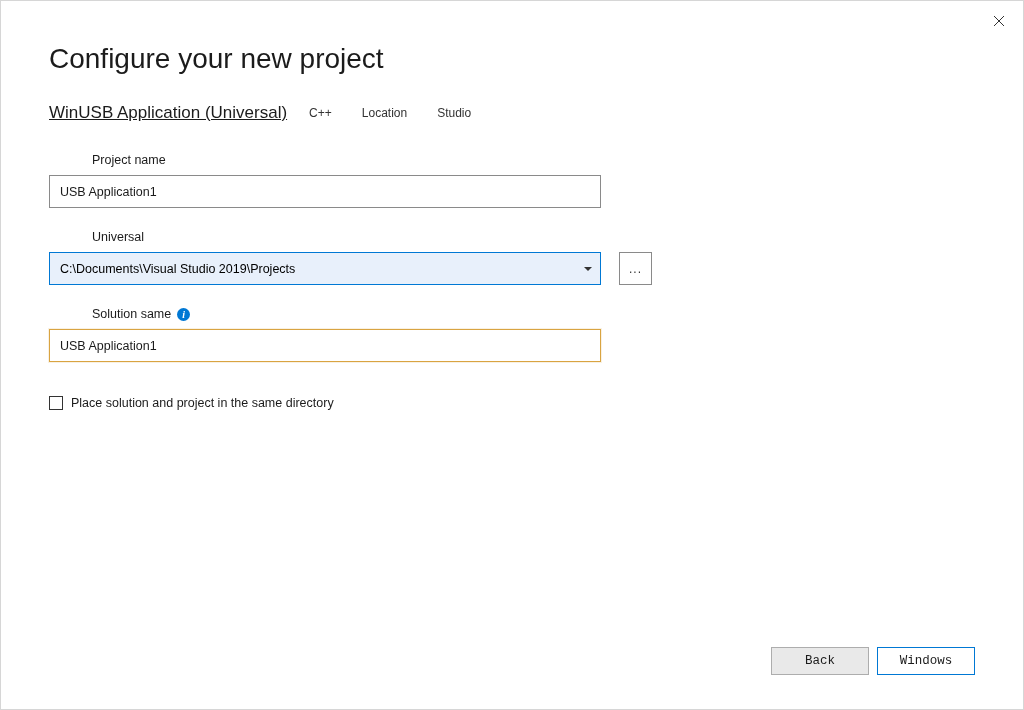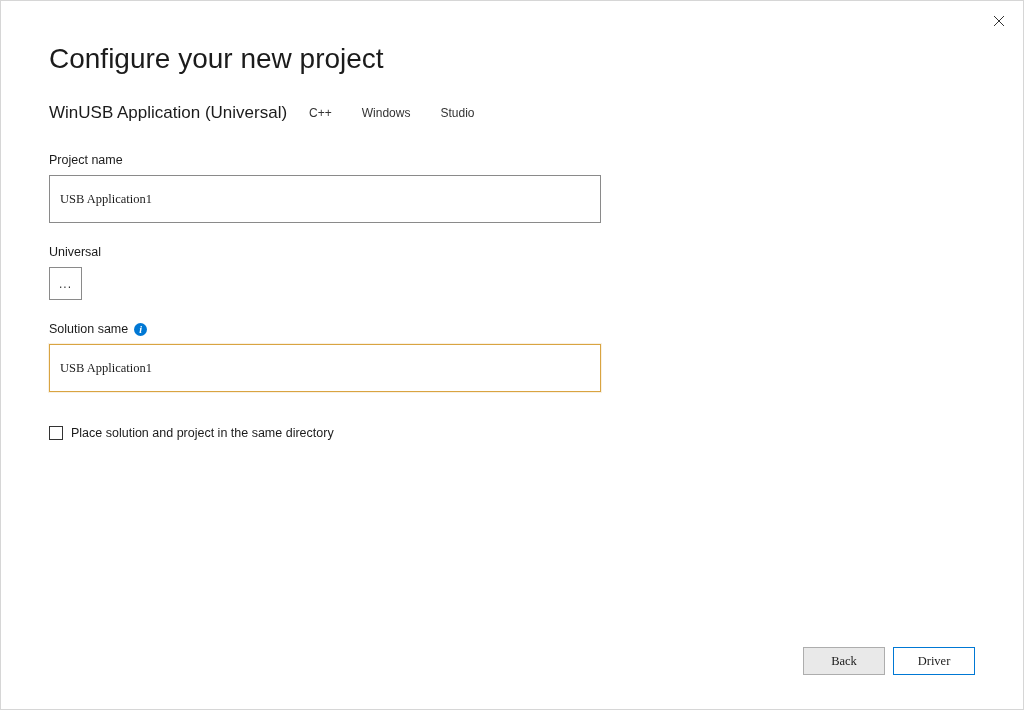--- a/index.html
+++ b/index.html
@@ -36,58 +36,60 @@
     .subtitle-row {
       display: flex;
       align-items: center;
       gap: 14px;
       margin-bottom: 30px;
     }
     .subtitle {
       font-size: 17px;
       font-weight: 400;
       color: #1b1b1b;
+      text-decoration: underline;
     }
     .tag {
       font-size: 12px;
       color: #333;
       background: #ffffff;
       padding: 2px 8px;
       border-radius: 0;
     }
     .field-label {
       font-size: 12.5px;
       color: #1b1b1b;
       margin-bottom: 8px;
       display: flex;
       align-items: center;
       gap: 6px;
+      margin-left: 43px;
     }
     .info-icon {
       width: 13px;
       height: 13px;
       background: #0078d4;
       border-radius: 50%;
       color: #fff;
       font-size: 10px;
       font-weight: bold;
       display: inline-flex;
       align-items: center;
       justify-content: center;
       font-style: italic;
       font-family: Georgia, serif;
     }
     .field-group { margin-bottom: 22px; }
     .text-input {
       width: 552px;
-      height: 48px;
+      height: 33px;
       border: 1px solid #8a8a8a;
       padding: 0 10px;
       font-size: 12.5px;
-      font-family: Liberation Serif, serif;
+      font-family: Liberation Sans, sans-serif;
       color: #1b1b1b;
       outline: none;
     }
     .text-input.focused {
       border: 1px solid #d9a441;
       box-shadow: 0 0 0 1px rgba(217,164,65,0.15);
     }
     .location-row {
       display: flex;
       align-items: center;
@@ -142,26 +144,26 @@
       color: #1b1b1b;
     }
     .footer {
       position: absolute;
       bottom: 34px;
       right: 48px;
       display: flex;
       gap: 8px;
     }
     .btn {
-      width: 82px;
+      width: 98px;
       height: 28px;
       border: 1px solid #adadad;
       background: #e9e9e9;
       font-size: 12.5px;
-      font-family: Liberation Serif, serif;
+      font-family: Liberation Mono, monospace;
       cursor: pointer;
       color: #1b1b1b;
     }
     .btn.primary {
       border: 1px solid #0078d4;
       background: #fff;
     }
   </style>
 </head>
 <body>
@@ -172,46 +174,50 @@
       <line x1="11" y1="1" x2="1" y2="11" stroke="#333" stroke-width="1"></line>
     </svg>
 </div>
 
 <div class="content">
   <h1 class="title">Configure your new project</h1>
 
   <div class="subtitle-row">
     <span class="subtitle">WinUSB Application (Universal)</span>
     <span class="tag">C++</span>
-    <span class="tag">Windows</span>
+    <span class="tag">Location</span>
     <span class="tag">Studio</span>
   </div>
 
   <div class="field-group">
     <div class="field-label">Project name</div>
     <input class="text-input" type="text" value="USB Application1" style="">
   </div>
 
   <div class="field-group">
     <div class="field-label">Universal</div>
     <div class="location-row">
+      <div class="combo">
+        <span>C:\Documents\Visual Studio 2019\Projects</span>
+        <span class="combo-caret"></span>
+      </div>
       <button class="browse-btn">...</button>
     </div>
   </div>
 
   <div class="field-group">
     <div class="field-label">
       <span>Solution same</span>
       <span class="info-icon">i</span>
     </div>
     <input class="text-input focused" type="text" value="USB Application1" style="">
   </div>
 
   <div class="checkbox-row">
     <div class="checkbox"></div>
     <span class="checkbox-label">Place solution and project in the same directory</span>
   </div>
 </div>
 
 <div class="footer">
   <button class="btn">Back</button>
-  <button class="btn primary">Driver</button>
+  <button class="btn primary">Windows</button>
 </div>
 
 </body></html>

